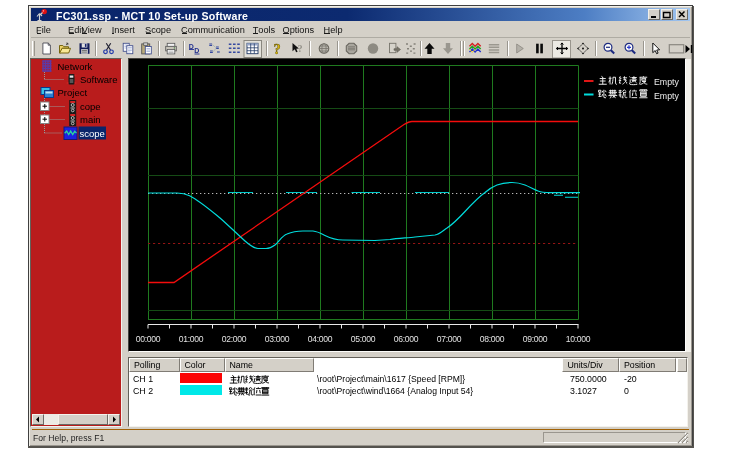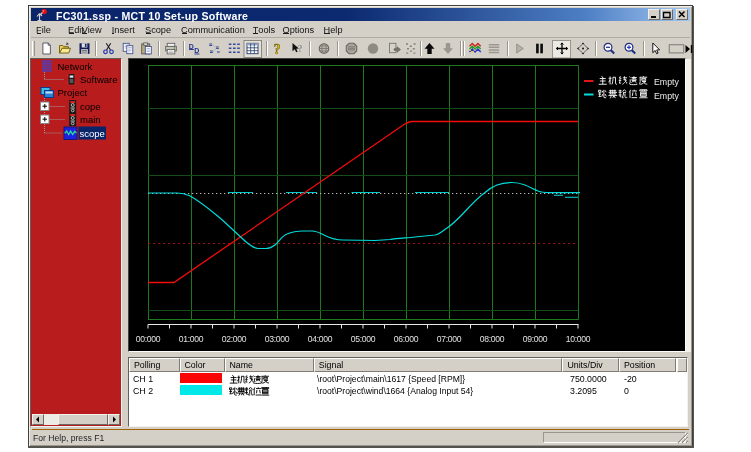--- a/index.html
+++ b/index.html
@@ -379,21 +379,20 @@
             <use href="#c10" x="42.8" y="0"></use>
           </g>
           <text x="70" y="6.5" font-size="8.8" fill="#ececec" font-family="Liberation Sans">Empty</text>
         </g>
 </svg>
 </div>
   <div id="grid">
       <div class="hcell" style="left:0px;width:50.5px">Polling</div>
       <div class="hcell" style="left:50.5px;width:45.0px">Color</div>
       <div class="hcell" style="left:95.5px;width:89.30000000000001px">Name</div>
-      <div class="hcell" style="left:184.8px;width:248.59999999999997px">Signal</div>
       <div class="hcell" style="left:433.4px;width:56.5px">Units/Div</div>
       <div class="hcell" style="left:489.9px;width:57.60000000000002px">Position</div>
       <div class="hcell" style="left:547.5px;width:10.5px"></div>
 <div class="gtxt" style="left:4px;top:16px">CH 1</div>
 <div class="gtxt" style="left:4px;top:28px">CH 2</div>
 <div class="abs" style="left:51px;top:14.5px;width:42px;height:10px;background:#fb0404"></div>
 <div class="abs" style="left:51px;top:26.5px;width:42px;height:10px;background:#00e8e8"></div>
 <svg class="abs" style="left:100px;top:16.5px" width="46" height="10" viewBox="0 0 46 10">
         <g transform="scale(0.92)" color="#000" stroke-width="1.15">
           <use href="#c1" x="0.0" y="0"></use>
@@ -408,21 +407,21 @@
           <use href="#c6" x="0.0" y="0"></use>
           <use href="#c7" x="8.6" y="0"></use>
           <use href="#c8" x="17.2" y="0"></use>
           <use href="#c9" x="25.799999999999997" y="0"></use>
           <use href="#c10" x="34.4" y="0"></use>
         </g>
       </svg>
 <div class="gtxt" style="left:188px;top:16px;font-size:8.6px">\root\Project\main\1617 {Speed [RPM]}</div>
 <div class="gtxt" style="left:188px;top:28px;font-size:8.6px">\root\Project\wind\1664 {Analog Input 54}</div>
 <div class="gtxt" style="left:441px;top:16px">750.0000</div>
-<div class="gtxt" style="left:441px;top:28px">3.2095</div>
+<div class="gtxt" style="left:441px;top:28px">3.1027</div>
 <div class="gtxt" style="left:495px;top:16px">-20</div>
 <div class="gtxt" style="left:495px;top:28px">0</div>
 </div>
   <div id="statusbar">
     <div style="position:absolute;left:1px;top:3px;">For Help, press F1</div>
     <div id="statusbox"></div>
     <svg class="abs" style="right:0px;bottom:1px" width="13" height="13">
         <path d="M12,2 L2,12 M12,6 L6,12 M12,10 L10,12" stroke="#928e86" stroke-width="1.3"></path>
         <path d="M12,3 L3,12 M12,7 L7,12 M12,11 L11,12" stroke="#fff" stroke-width="0.8"></path>
       </svg>

